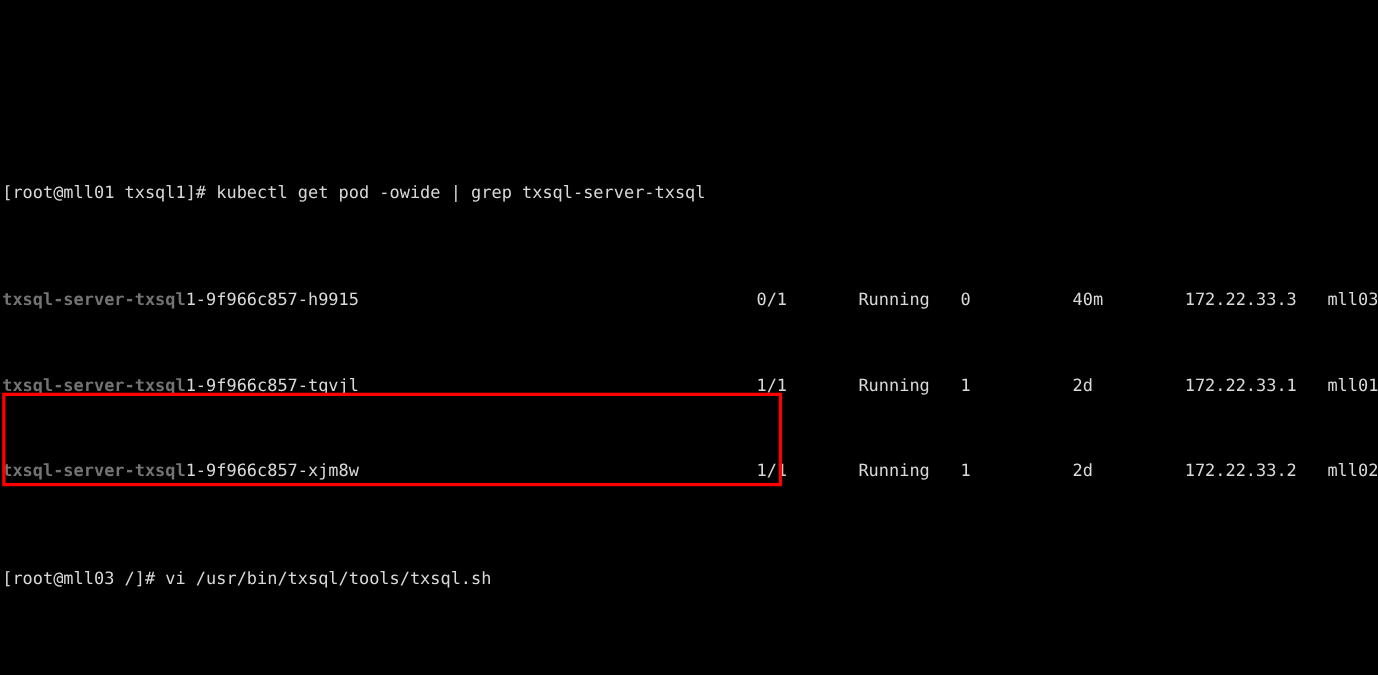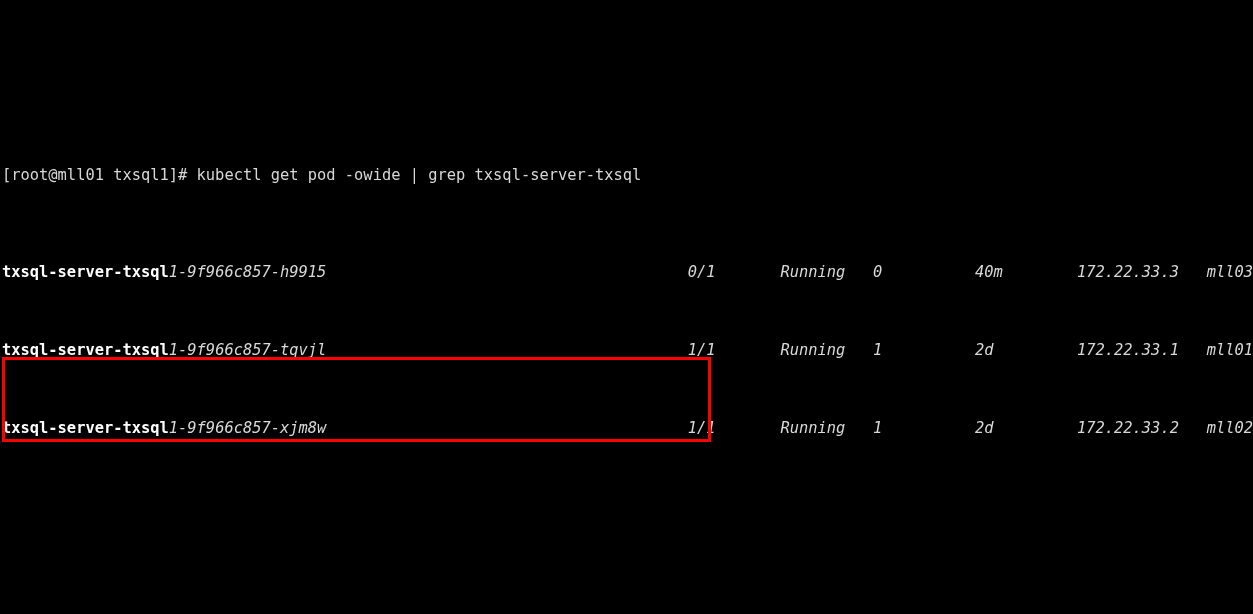--- a/index.html
+++ b/index.html
@@ -35,26 +35,25 @@
   }
   .line {
     height: 19.5px;
     white-space: pre;
     font-family: "DejaVu Sans Mono", "Liberation Mono", monospace;
     font-size: 15.4px;
     line-height: 19.5px;
     color: #d8d8d8;
   }
   .grepmatch {
-    color: #ffffff;
+    color: #737373;
     font-weight: bold;
   }
   .plain {
     color: #d9d9d9;
-    font-style: italic;
   }
   
   #annotation-box {
     position: absolute;
     left: 2px;
     top: 357px;
     width: 709px;
     height: 85px;
     border: 3px solid #fe0000;
     box-sizing: border-box;
@@ -76,20 +75,21 @@
     <div class="line">[root@mll01 txsql1]# kubectl get pod -owide | grep txsql-server-txsql</div>
 
     
     <div class="line"><span class="grepmatch">txsql-server-txsql</span><span class="plain">1-9f966c857-h9915</span><span>                                       </span><span class="plain">0/1</span><span>       </span><span class="plain">Running</span><span>   </span><span class="plain">0</span><span>          </span><span class="plain">40m</span><span>        </span><span class="plain">172.22.33.3</span><span>   </span><span class="plain">mll03</span></div>
 
     <div class="line"><span class="grepmatch">txsql-server-txsql</span><span class="plain">1-9f966c857-tqvjl</span><span>                                       </span><span class="plain">1/1</span><span>       </span><span class="plain">Running</span><span>   </span><span class="plain">1</span><span>          </span><span class="plain">2d</span><span>         </span><span class="plain">172.22.33.1</span><span>   </span><span class="plain">mll01</span></div>
 
     <div class="line"><span class="grepmatch">txsql-server-txsql</span><span class="plain">1-9f966c857-xjm8w</span><span>                                       </span><span class="plain">1/1</span><span>       </span><span class="plain">Running</span><span>   </span><span class="plain">1</span><span>          </span><span class="plain">2d</span><span>         </span><span class="plain">172.22.33.2</span><span>   </span><span class="plain">mll02</span></div>
 
     
+    <div class="line">[root@mll03 /]# vi /usr/bin/txsql/tools/txsql.sh</div>
     
 
     
     
     
 
     
     
     
     

